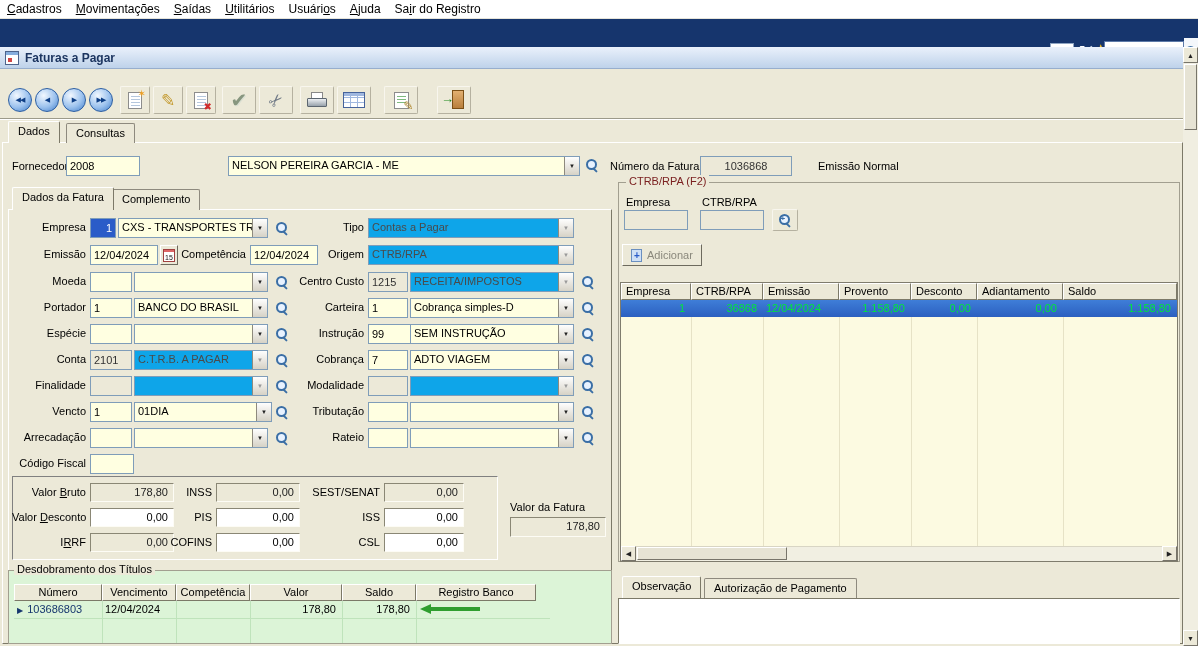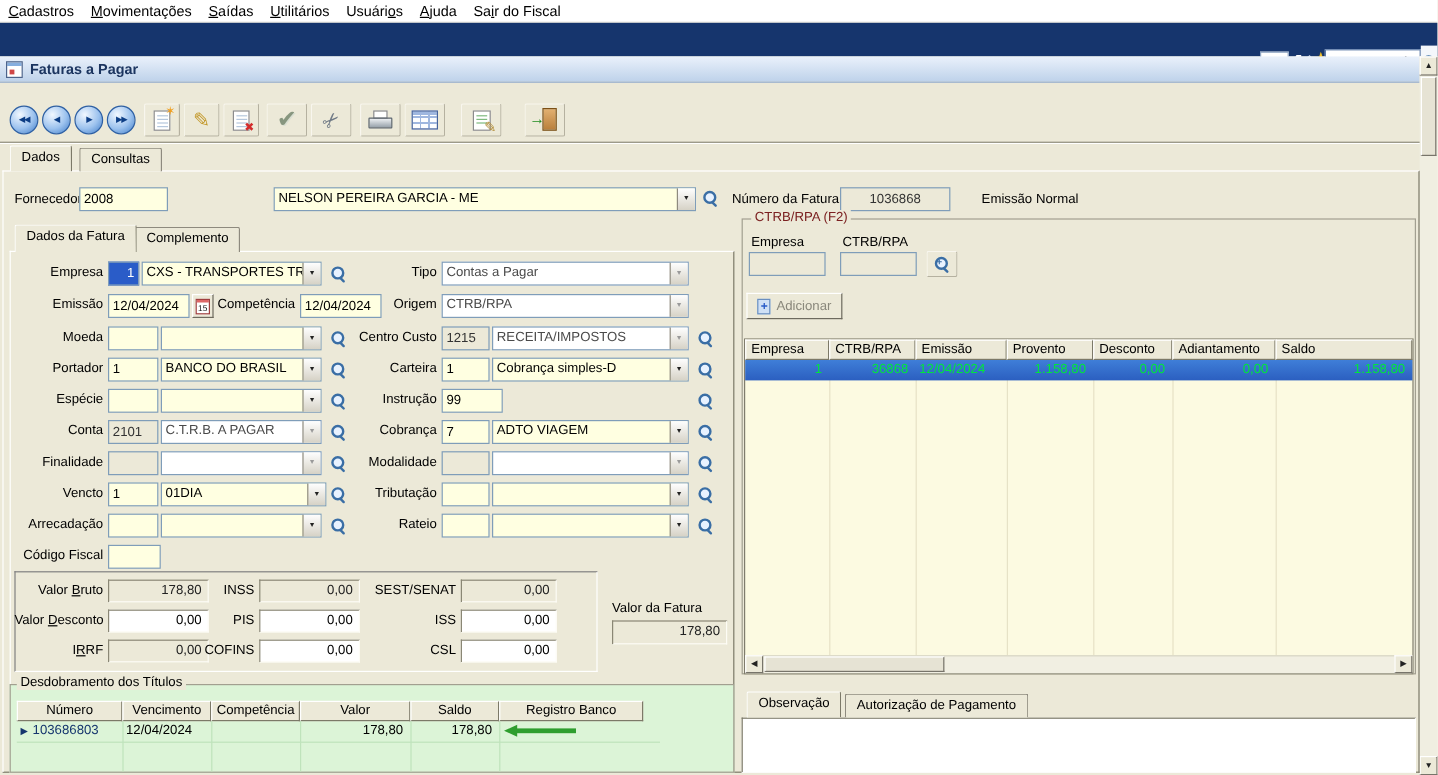--- a/index.html
+++ b/index.html
@@ -62,21 +62,21 @@
 .lbl{position:absolute;font-size:11px;white-space:nowrap}
 .lbl.ra{text-align:right}
 .inp{position:absolute;height:20px;border:1px solid #7f9db9;background:#ffffe1;font:11px "Liberation Sans","DejaVu Sans",sans-serif;padding:1px 3px;color:#000}
 .inp.dis{background:#ece9d8;color:#333}
 .inp.center{text-align:center}
 .inp.rt{text-align:left}
 .inp.sel{background:#2a5cc8;color:#fff;text-align:right}
 .combo{position:absolute;height:20px;border:1px solid #7f9db9;background:#ffffe1;display:flex}
 .combo .ctext{flex:1;padding:2px 3px;overflow:hidden;white-space:nowrap;font-size:11px}
 .combo .carrow{width:15px;background:linear-gradient(#fefefe,#d6d2c6);border-left:1px solid #8e8a7e;display:flex;align-items:center;justify-content:center;font-size:6px;color:#222}
-.combo.dis{background:#ffffff}
+.combo.dis{background:#0ea5e9}
 .combo.dis .ctext{color:#4a4a4a}
 .combo.dis .carrow{color:#9a9a9a}
 .magbtn{position:absolute;width:17px;height:17px;display:flex;align-items:center;justify-content:center;cursor:pointer}
 .mag{position:relative;width:13px;height:13px}
 .mag::before{content:"";position:absolute;left:0;top:0;width:7px;height:7px;border:2px solid #3a6ea5;border-radius:50%;background:#e8f2ff}
 .mag::after{content:"";position:absolute;right:1px;bottom:1px;width:6px;height:2px;background:#3a6ea5;transform:rotate(45deg);border-radius:1px}
 .magplus{position:absolute;left:2px;top:1px;font-size:8px;color:#3a6ea5;font-weight:bold;line-height:1}
 .cal-btn{position:absolute;width:18px;height:20px;background:#ece9d8;border:1px solid;border-color:#fff #6d6a5e #6d6a5e #fff;display:flex;align-items:center;justify-content:center;cursor:pointer}
 .cal-ico{width:12px;height:13px;background:#fff;border:1px solid #a04040;box-shadow:inset 0 2px 0 #d66;font-size:7px;line-height:15px;text-align:center;color:#111}
 
@@ -104,21 +104,21 @@
 
 <div id="app">
 
   <div class="menubar">
     <div class="menu-item"><span></span><span class="u">C</span><span>adastros</span></div>
     <div class="menu-item"><span></span><span class="u">M</span><span>ovimentações</span></div>
     <div class="menu-item"><span></span><span class="u">S</span><span>aídas</span></div>
     <div class="menu-item"><span></span><span class="u">U</span><span>tilitários</span></div>
     <div class="menu-item"><span>Usuári</span><span class="u">o</span><span>s</span></div>
     <div class="menu-item"><span></span><span class="u">A</span><span>juda</span></div>
-    <div class="menu-item"><span>Sa</span><span class="u">i</span><span>r do Fiscal</span></div>
+    <div class="menu-item"><span>Sa</span><span class="u">i</span><span>r do Registro</span></div>
   </div>
 
   <div class="navybar">
     <div class="fav-box">
       <span class="fav-heart">♥</span>
       <span class="fav-dd">▾</span>
     </div>
     <div class="pointer-ico">↖</div>
     <div class="star-ico">★</div>
     <input class="nav-search" placeholder="Buscar na página" style="">
@@ -274,20 +274,24 @@
   <input class="inp rt" style="left: 90px; top: 324px; width: 42px;" value="">
   <div class="combo" style="left:134px;top:324px;width:134px">
     <div class="ctext"></div>
     <div class="carrow">▼</div>
   </div>
   <div class="magbtn" style="left:274px;top:326px">
       <span class="mag"></span>
     </div>
   <div class="lbl ra" style="left:288px;top:327px;width:76px">Instrução</div>
   <input class="inp rt" style="left: 368px; top: 324px; width: 51px;" value="99">
+  <div class="combo" style="left:410px;top:324px;width:164px">
+    <div class="ctext">SEM INSTRUÇÃO</div>
+    <div class="carrow">▼</div>
+  </div>
   <div class="magbtn" style="left:580px;top:326px">
       <span class="mag"></span>
     </div>
 
   <div class="lbl ra" style="left:8px;top:353px;width:78px">Conta</div>
   <input class="inp dis rt" style="left: 90px; top: 350px; width: 42px;" value="2101">
   <div class="combo dis" style="left:134px;top:350px;width:134px">
     <div class="ctext">C.T.R.B. A PAGAR</div>
     <div class="carrow">▼</div>
   </div>

